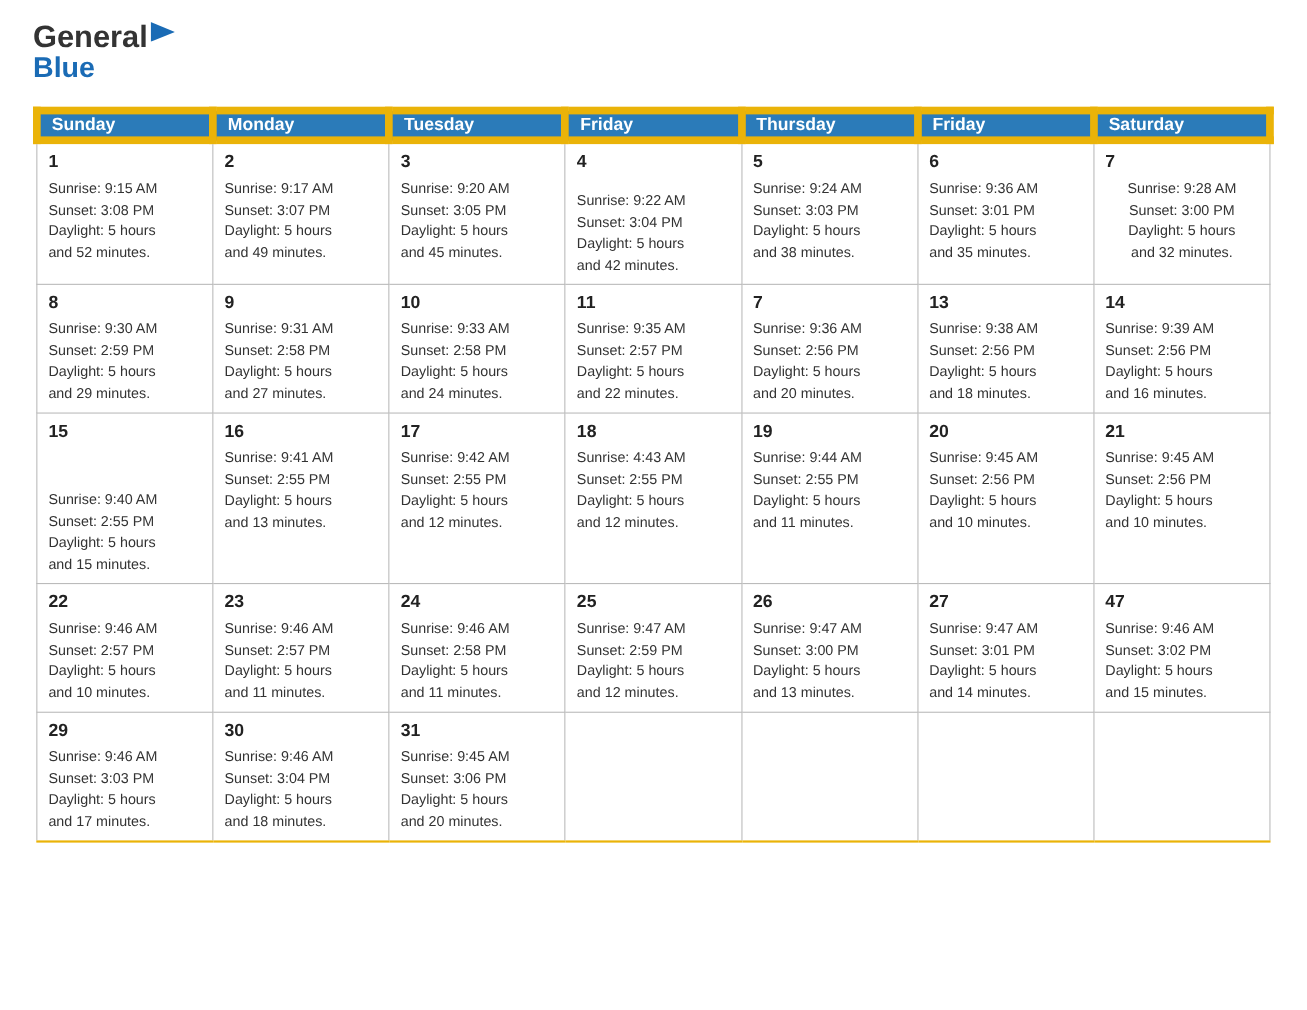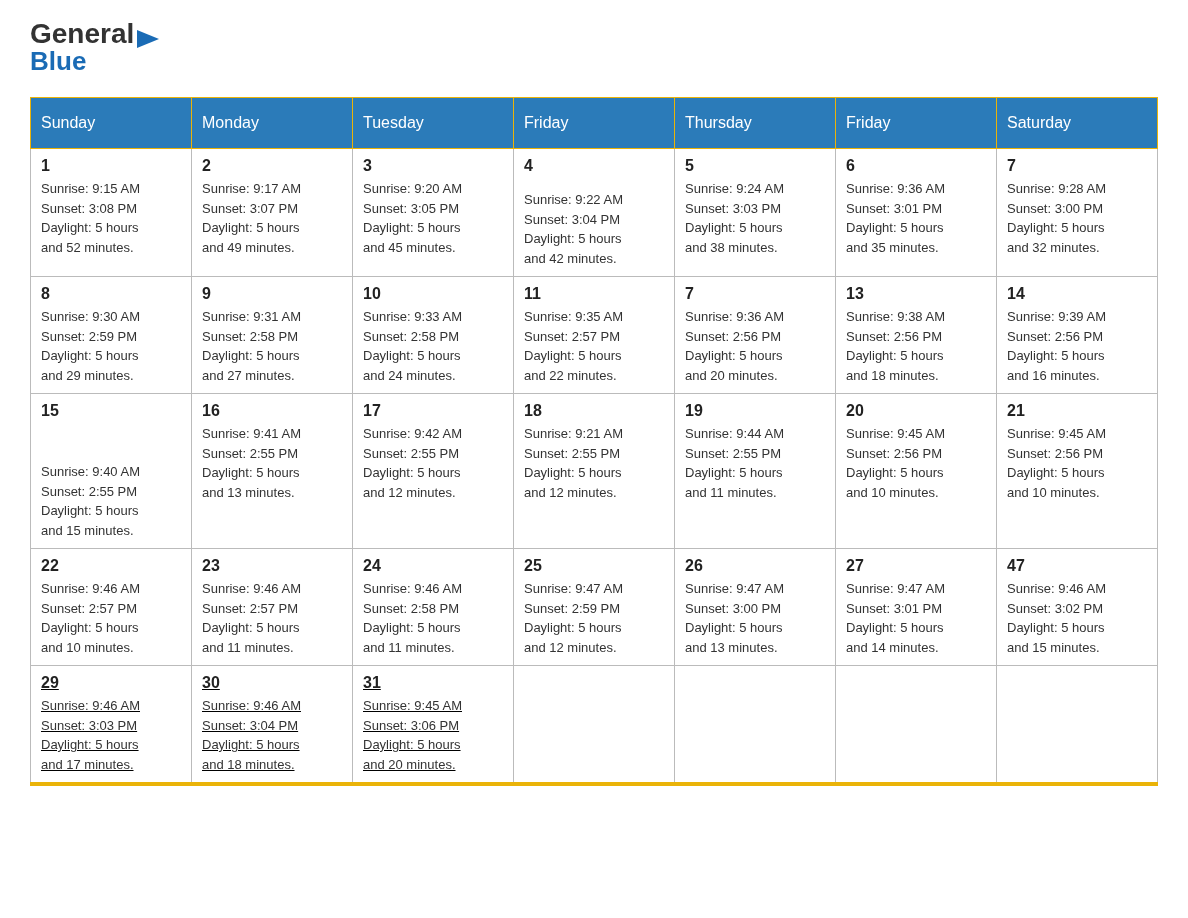--- a/index.html
+++ b/index.html
@@ -49,24 +49,24 @@
     }
     .calendar {
       width: 100%;
       border-collapse: collapse;
       border: 1px solid #aaa;
     }
     .calendar th {
       background: #2b7bb9;
       color: #fff;
       font-size: 16px;
-      font-weight: normal;
-      padding: 16px 10px;
+      font-weight: bold;
+      padding: 1px 10px;
       text-align: left;
-      border: 1px solid #eab308;
+      border: 7px solid #eab308;
     }
     .calendar td {
       border: 1px solid #bbb;
       padding: 8px 10px;
       vertical-align: top;
       width: 14.28%;
       min-height: 110px;
     }
     .day-num {
       font-size: 16px;
@@ -77,30 +77,29 @@
     }
     .day-info {
       font-size: 13px;
       color: #333;
       line-height: 1.5;
     }
     .calendar tr td {
       background: #fff;
     }
     .calendar tr:last-child td {
-      border-bottom: 4px solid #eab308;
-      text-decoration: underline;
+      border-bottom: 2px solid #eab308;
     }
   </style>
 </head>
 <body>
 
 <div class="header">
   <div class="logo">
-    <div style="display:flex; align-items:flex-end;">
+    <div style="display:flex; align-items:flex-start;">
       <span class="logo-general">
         <span style="color:#333;">G</span><span style="color:#333;">e</span><span style="color:#333;">n</span><span style="color:#333;">e</span><span style="color:#333;">r</span><span style="color:#333;">a</span><span style="color:#333;">l</span>
       </span>
       <svg width="22" height="18" viewBox="0 0 22 18" style="margin-left:3px;">
         <polygon points="0,0 22,9 0,18" fill="#1a6bb5"></polygon>
       </svg>
     </div>
     <div class="logo-blue">Blue</div>
   </div>
   <div class="title-area">
@@ -160,21 +159,21 @@
         </td>
         <td>
           <span class="day-num">6</span>
           <div class="day-info" style="white-space: pre-line;">Sunrise: 9:36 AM
 Sunset: 3:01 PM
 Daylight: 5 hours
 and 35 minutes.</div>
         </td>
         <td>
           <span class="day-num">7</span>
-          <div class="day-info" style="white-space: pre-line;">Sunrise: 9:28 AM
+          <div class="day-info" style="white-space: pre-line; text-align: center;">Sunrise: 9:28 AM
 Sunset: 3:00 PM
 Daylight: 5 hours
 and 32 minutes.</div>
         </td>
       </tr>
       <tr>
         <td>
           <span class="day-num">8</span>
           <div class="day-info" style="white-space: pre-line;">Sunrise: 9:30 AM
 Sunset: 2:59 PM
@@ -241,21 +240,21 @@
         </td>
         <td>
           <span class="day-num">17</span>
           <div class="day-info" style="white-space: pre-line;">Sunrise: 9:42 AM
 Sunset: 2:55 PM
 Daylight: 5 hours
 and 12 minutes.</div>
         </td>
         <td>
           <span class="day-num">18</span>
-          <div class="day-info" style="white-space: pre-line;">Sunrise: 9:21 AM
+          <div class="day-info" style="white-space: pre-line;">Sunrise: 4:43 AM
 Sunset: 2:55 PM
 Daylight: 5 hours
 and 12 minutes.</div>
         </td>
         <td>
           <span class="day-num">19</span>
           <div class="day-info" style="white-space: pre-line;">Sunrise: 9:44 AM
 Sunset: 2:55 PM
 Daylight: 5 hours
 and 11 minutes.</div>

